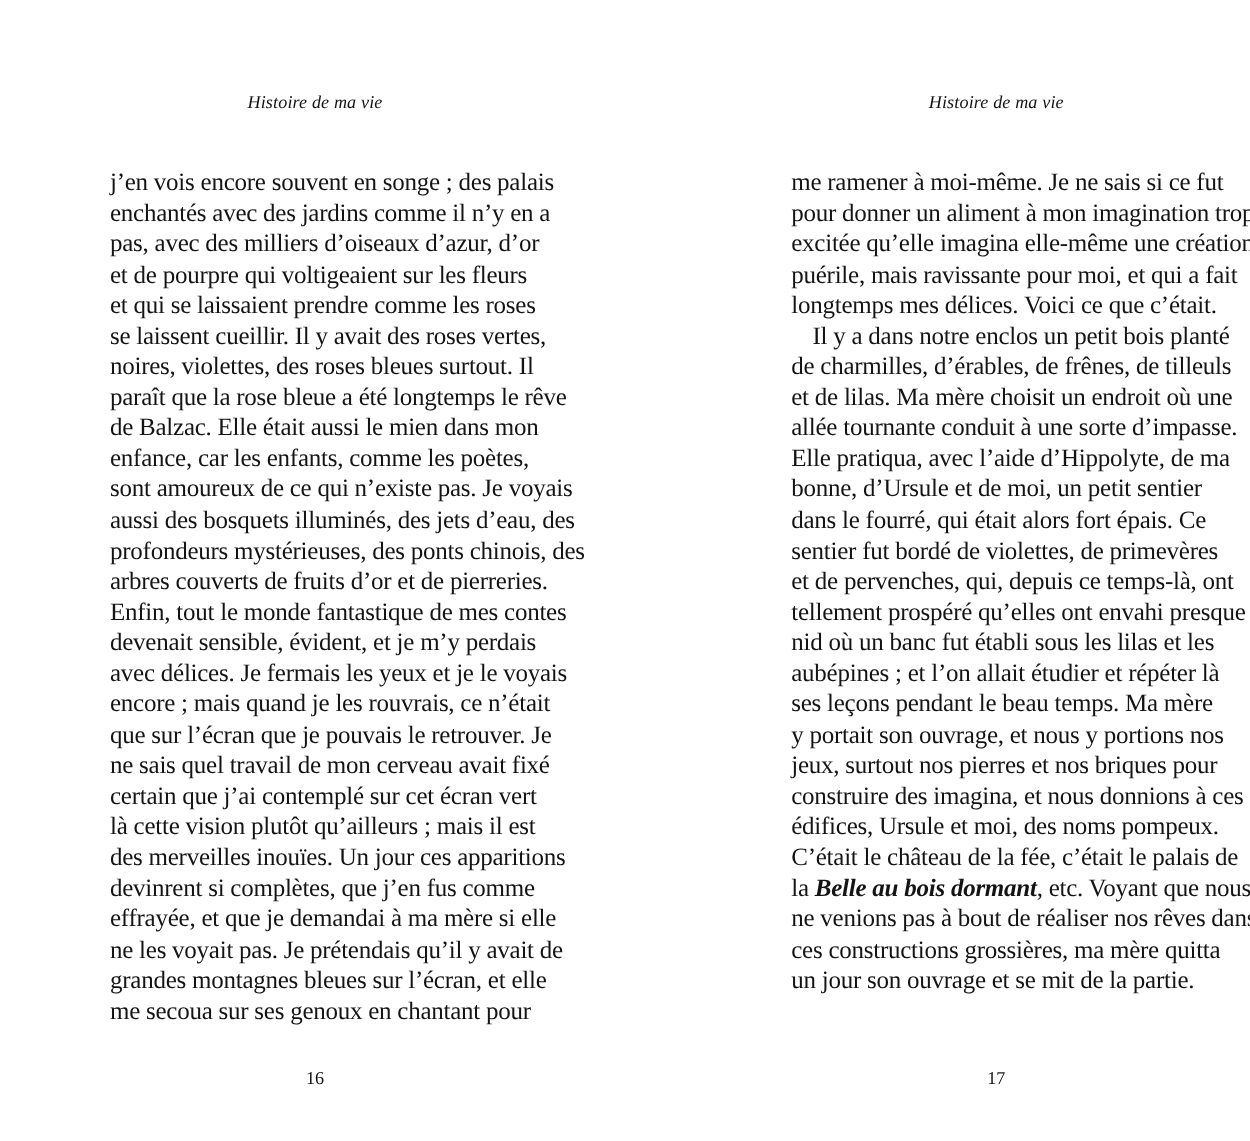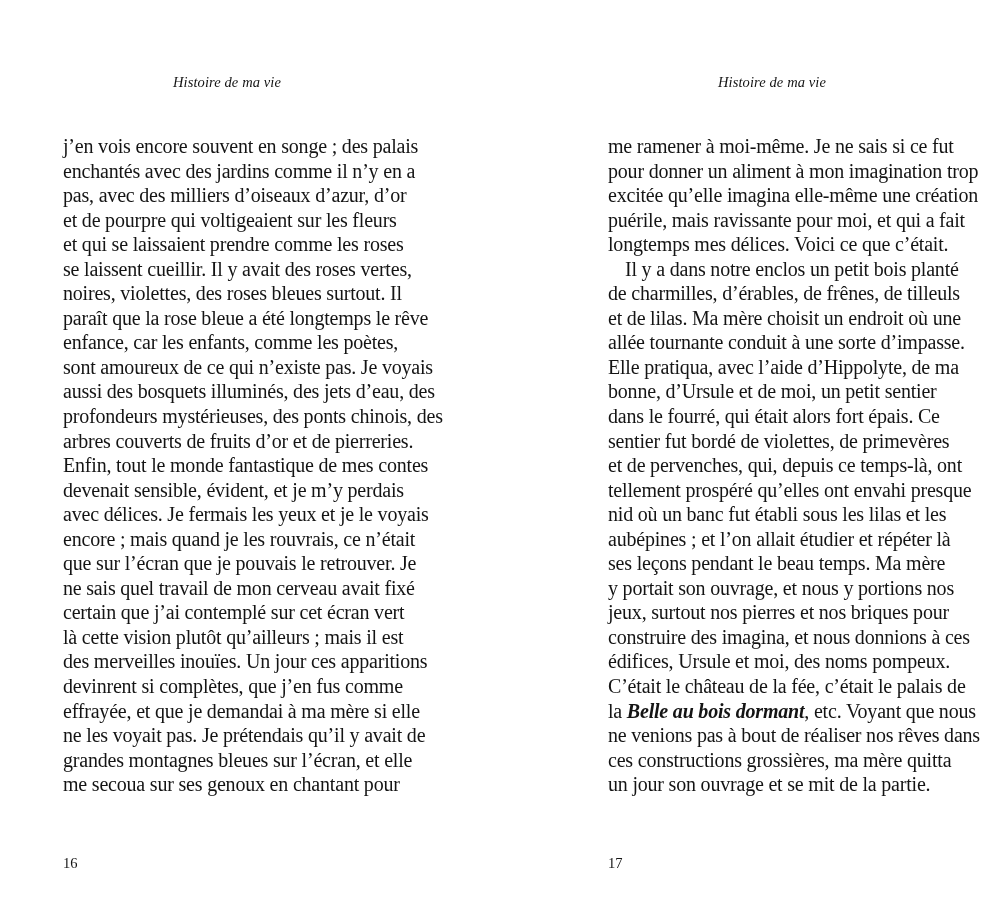--- a/index.html
+++ b/index.html
@@ -10,20 +10,21 @@
     height: 913px;
     font-family: "Liberation Serif", serif;
     color: #141414;
     overflow: hidden;
   }
   .page {
     position: absolute;
     top: 0;
     width: 328px;
     height: 913px;
+    margin-left: 25px;
   }
   #left-page  { left: 63px; }
   #right-page { left: 608px; }
   .running-header {
     position: absolute;
     top: 74px;
     left: 0; right: 0;
     text-align: center;
     font-style: italic;
     font-size: 14.5px;
@@ -43,38 +44,39 @@
     text-align: justify;
     text-align-last: justify;
   }
   .line.para-end { text-align-last: left; }
   .line.indent   { text-indent: 17px; }
   .italic { font-style: italic; font-weight: bold; }
   .page-number {
     position: absolute;
     top: 855px;
     left: 0; right: 0;
-    text-align: left;
+    text-align: center;
     font-size: 14.5px;
   }
 </style>
 </head>
 <body>
 
 <section class="page" id="left-page">
   <div class="running-header">Histoire de ma vie</div>
   <div class="body-text">
       <div class="line">j’en vois encore souvent en songe ; des palais</div>
       <div class="line">enchantés avec des jardins comme il n’y en a</div>
       <div class="line">pas, avec des milliers d’oiseaux d’azur, d’or</div>
       <div class="line">et de pourpre qui voltigeaient sur les fleurs</div>
       <div class="line">et qui se laissaient prendre comme les roses</div>
       <div class="line">se laissent cueillir. Il y avait des roses vertes,</div>
       <div class="line">noires, violettes, des roses bleues surtout. Il</div>
       <div class="line">paraît que la rose bleue a été longtemps le rêve</div>
+      <div class="line">de Balzac. Elle était aussi le mien dans mon</div>
       <div class="line">enfance, car les enfants, comme les poètes,</div>
       <div class="line">sont amoureux de ce qui n’existe pas. Je voyais</div>
       <div class="line">aussi des bosquets illuminés, des jets d’eau, des</div>
       <div class="line">profondeurs mystérieuses, des ponts chinois, des</div>
       <div class="line">arbres couverts de fruits d’or et de pierreries.</div>
       <div class="line">Enfin, tout le monde fantastique de mes contes</div>
       <div class="line">devenait sensible, évident, et je m’y perdais</div>
       <div class="line">avec délices. Je fermais les yeux et je le voyais</div>
       <div class="line">encore ; mais quand je les rouvrais, ce n’était</div>
       <div class="line">que sur l’écran que je pouvais le retrouver. Je</div>

